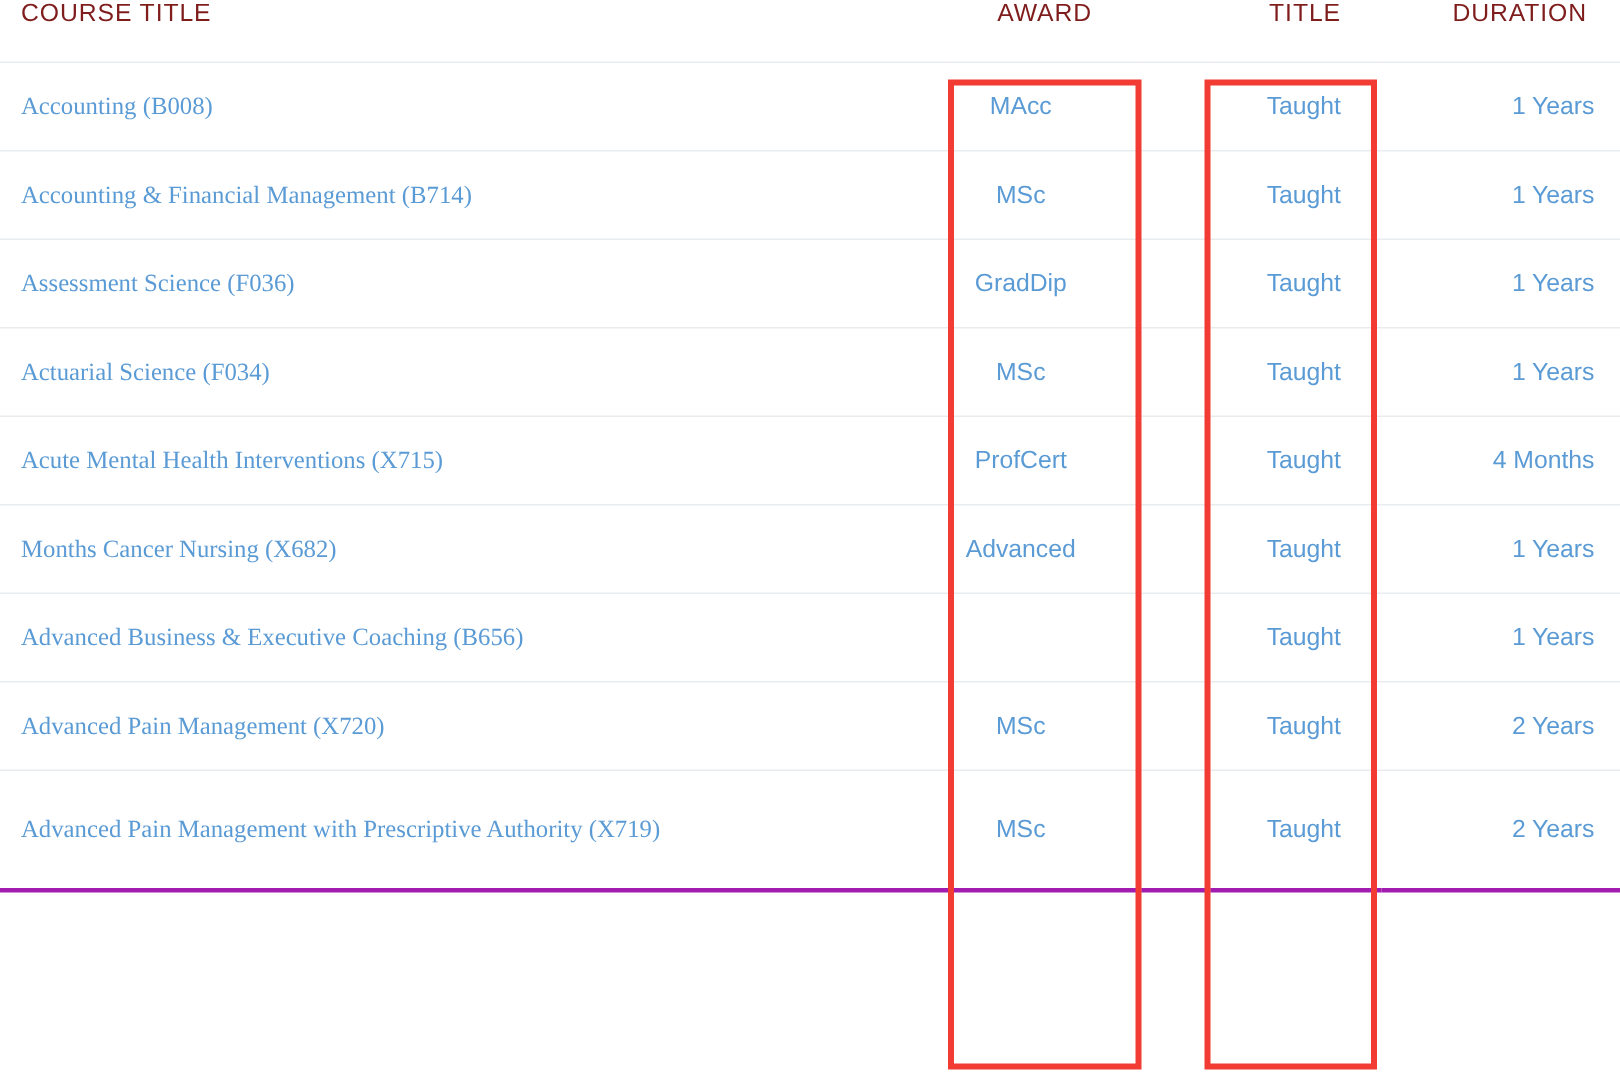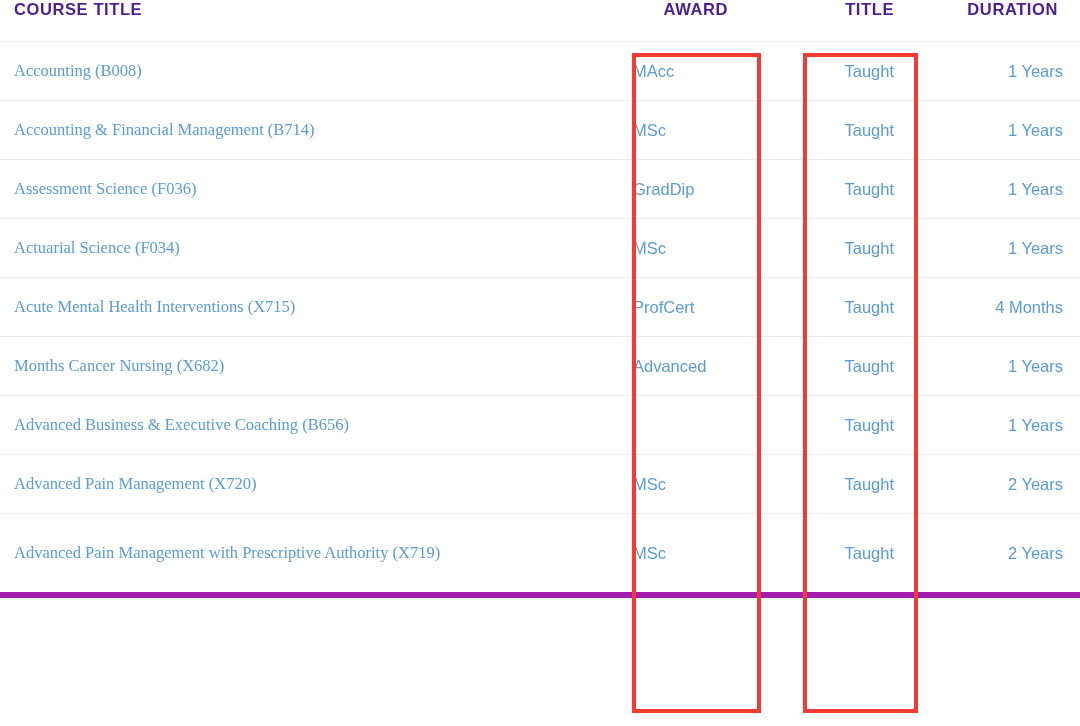--- a/index.html
+++ b/index.html
@@ -31,22 +31,22 @@
   
   col.col-title    { width: 633px; }
   col.col-award    { width: 128px; }
   col.col-gap      { width: 46px;  }
   col.col-type     { width: 114px; }
   col.col-duration { width: 159px; }
 
   
   thead th {
     font-size: 16.5px;
-    font-weight: bold;
-    color: #4c1d95;
+    font-weight: normal;
+    color: #7f1d1d;
     letter-spacing: 0.6px;
     padding: 0 0 22px 0;
     vertical-align: bottom;
     background: #ffffff;
   }
   th.h-title    { text-align: left;  padding-left: 14px; }
   th.h-award    { text-align: right; padding-right: 33px; }
   th.h-gap      { }
   th.h-type     { text-align: right; padding-right: 27px; }
   th.h-duration { text-align: right; padding-right: 22px; }
@@ -55,36 +55,36 @@
   tbody td {
     border-top: 1px solid #e9ecef;
     font-size: 16.5px;
     color: #5b9bd5;
     height: 58px;
     padding: 0;
     vertical-align: middle;
     background: transparent;
   }
   tbody tr:last-child td {
-    border-bottom: 6px solid #a21caf;
+    border-bottom: 3px solid #a21caf;
   }
 
   td.c-title {
     text-align: left;
     padding-left: 14px;
     padding-right: 14px;
     line-height: 1.45;
     font-family: Liberation Serif, serif;
   }
   td.c-title a {
     color: #5b9bd5;
     text-decoration: none;
   }
   td.c-award {
-    text-align: left;
+    text-align: center;
     padding-right: 33px;
   }
   td.c-gap { }
   td.c-type {
     text-align: right;
     padding-right: 27px;
   }
   td.c-duration {
     text-align: right;
     padding-right: 17px;

